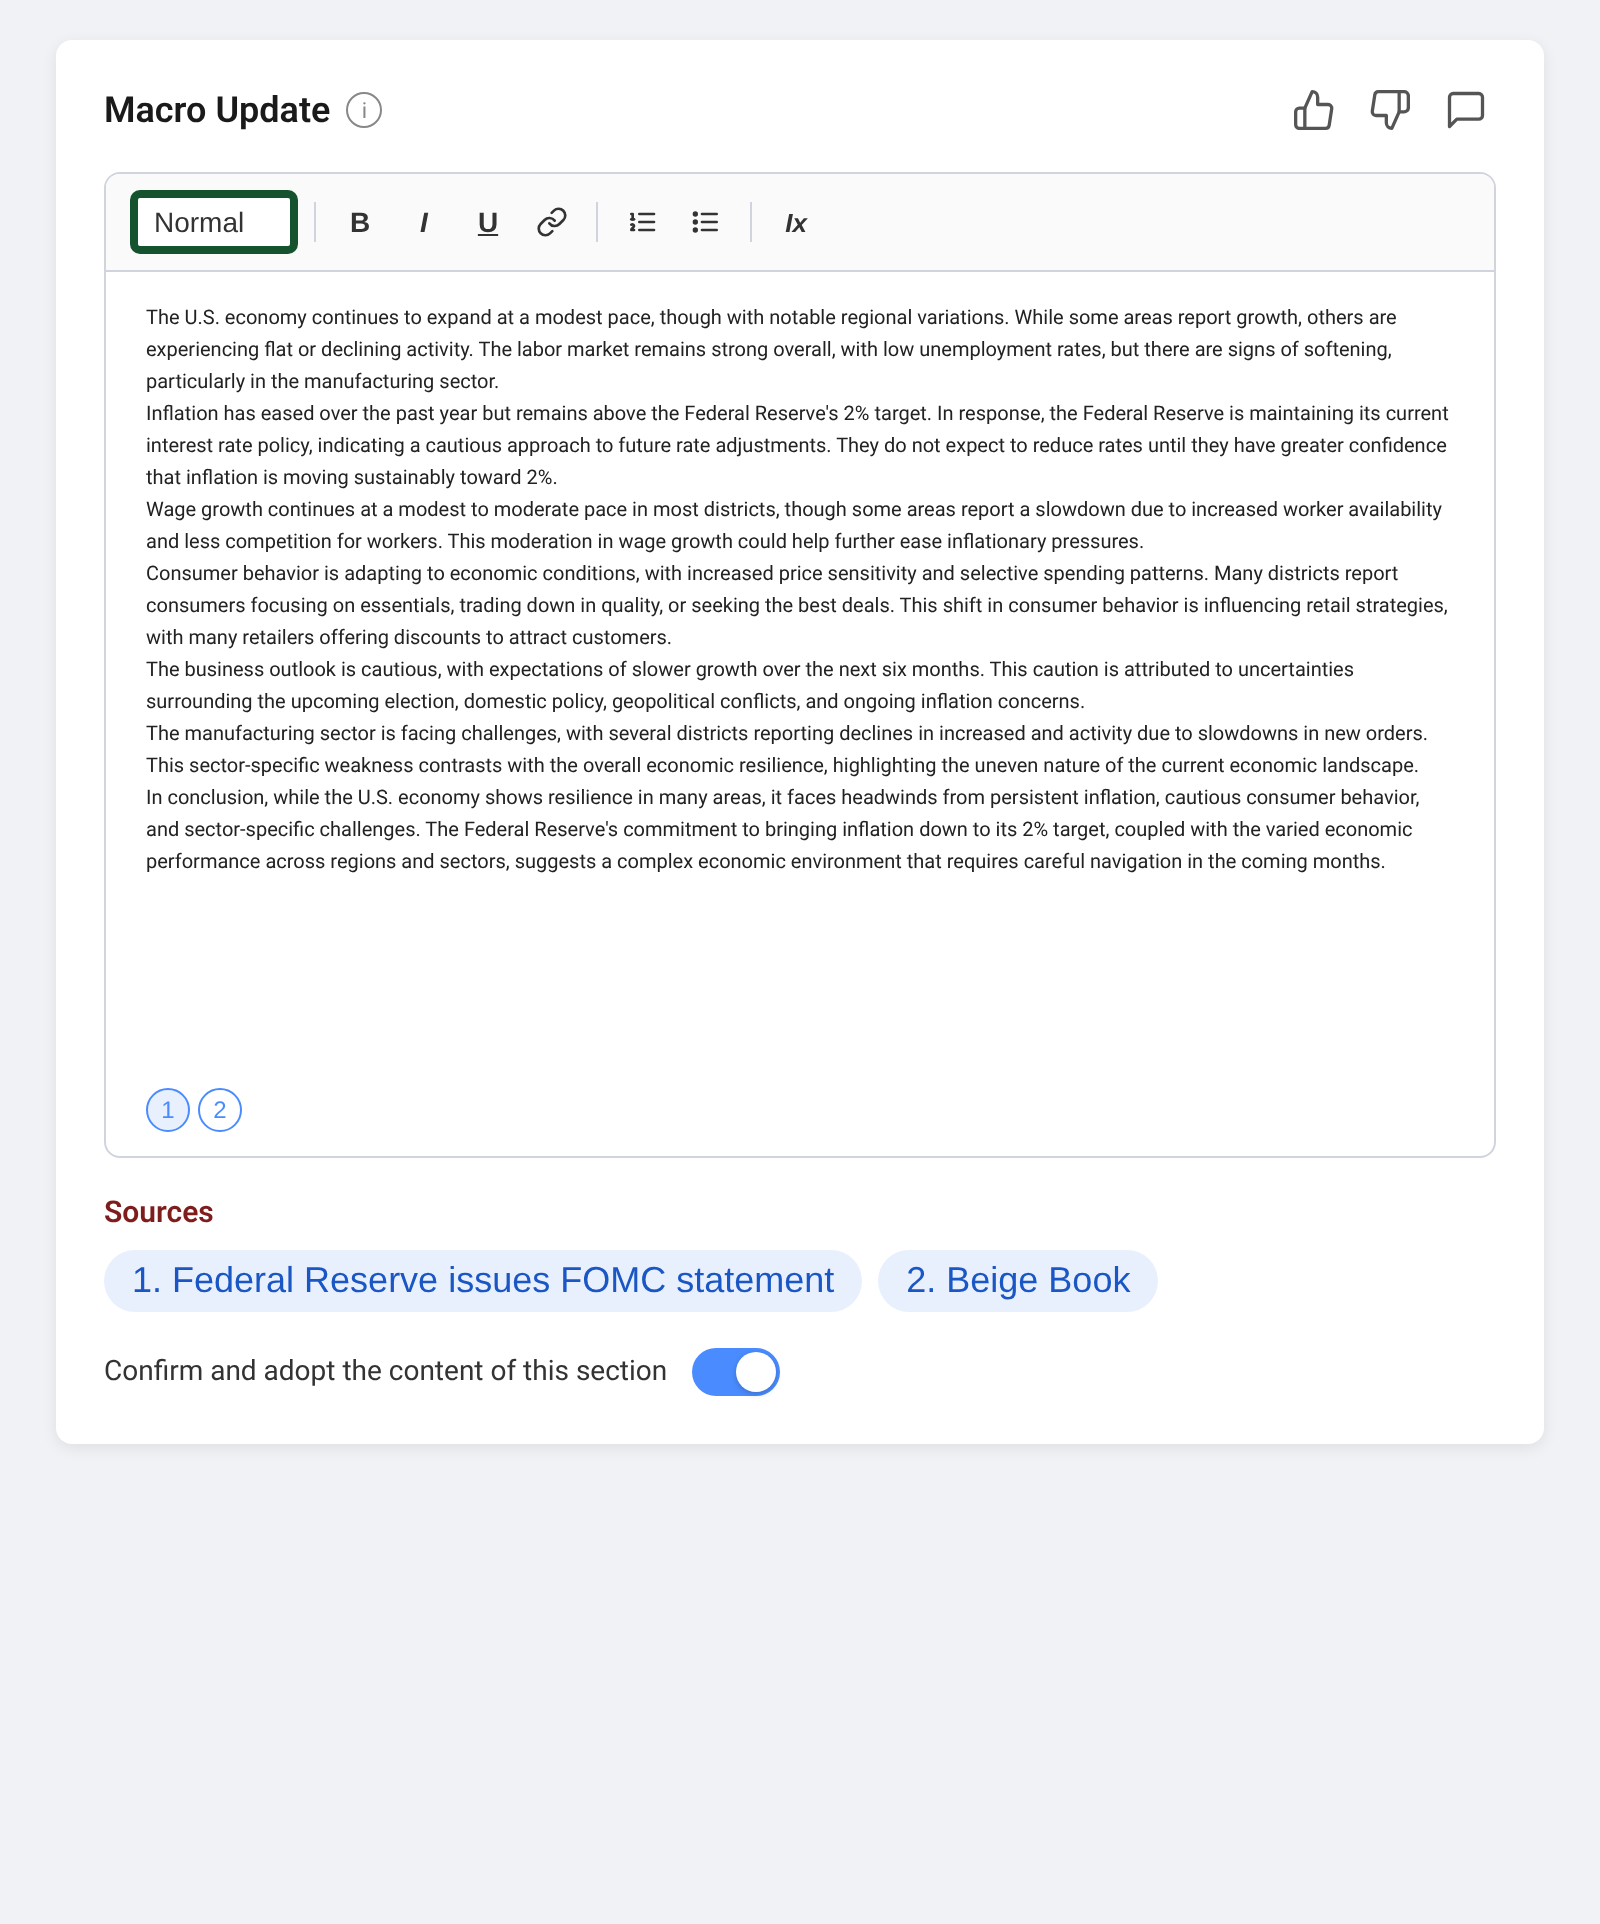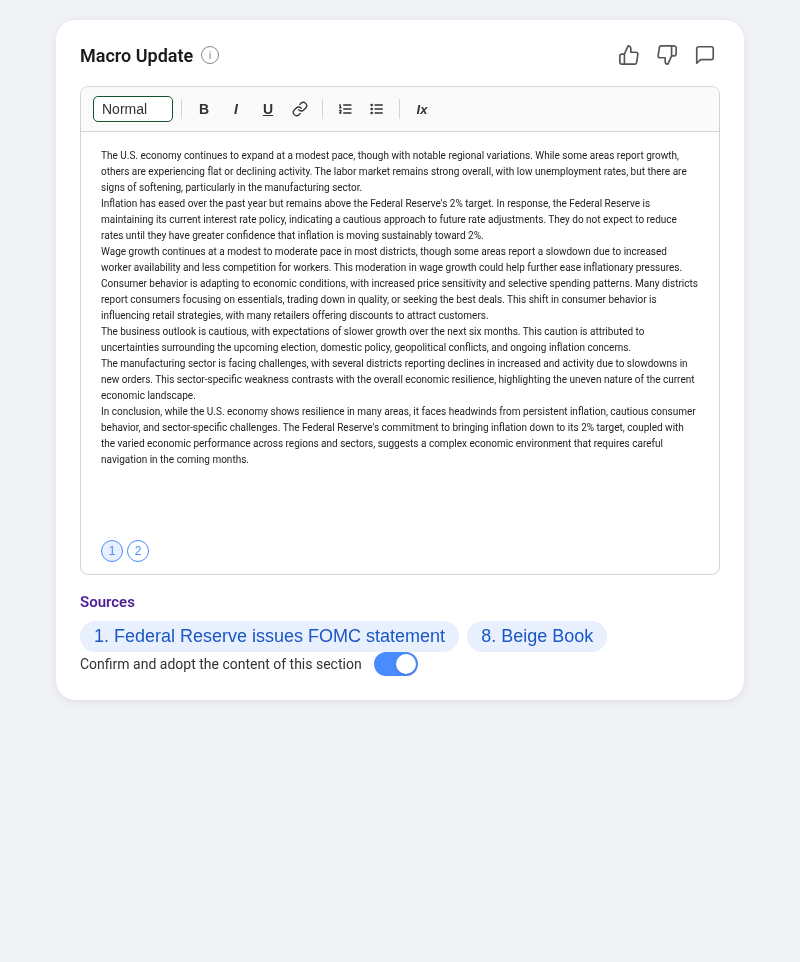--- a/index.html
+++ b/index.html
@@ -13,22 +13,22 @@
       background: #f0f2f5;
       display: flex;
       justify-content: center;
       align-items: flex-start;
       min-height: 100vh;
       padding: 20px;
     }
 
     .card {
       background: #ffffff;
-      border-radius: 20px;
-      width: 688px;
+      border-radius: 8px;
+      width: 744px;
       padding: 20px 24px 24px 24px;
       box-shadow: 0 2px 8px rgba(0,0,0,0.08);
     }
 
     
     .card-header {
       display: flex;
       align-items: center;
       justify-content: space-between;
       margin-bottom: 16px;
@@ -96,21 +96,21 @@
       padding: 8px 12px;
       border-bottom: 1.5px solid #d0d5dd;
       background: #fafafa;
     }
 
     .toolbar-select {
       display: flex;
       align-items: center;
       gap: 4px;
       padding: 4px 8px;
-      border: 1px solid #14532d;
+      border: 4px solid #14532d;
       border-radius: 5px;
       background: white;
       font-size: 14px;
       color: #333;
       cursor: pointer;
       appearance: none;
       min-width: 80px;
     }
 
     .toolbar-select-wrapper {
@@ -192,21 +192,21 @@
     }
 
     
     .sources-section {
       margin-top: 18px;
     }
 
     .sources-title {
       font-size: 15px;
       font-weight: 600;
-      color: #4c1d95;
+      color: #7f1d1d;
       margin-bottom: 10px;
     }
 
     .sources-list {
       display: flex;
       gap: 8px;
       flex-wrap: wrap;
     }
 
     .source-chip {
@@ -217,20 +217,21 @@
       font-size: 18px;
       cursor: pointer;
       border: none;
     }
 
     
     .confirm-section {
       display: flex;
       align-items: center;
       gap: 12px;
+      margin-top: 18px;
     }
 
     .confirm-label {
       font-size: 14px;
       color: #333;
     }
 
     
     .toggle {
       width: 44px;
@@ -350,21 +351,21 @@
       <button class="page-num active">1</button>
       <button class="page-num">2</button>
     </div>
 
   </div>
 
   <div class="sources-section">
     <div class="sources-title">Sources</div>
     <div class="sources-list">
       <button class="source-chip">1. Federal Reserve issues FOMC statement</button>
-      <button class="source-chip">8. Beige Book</button>
+      <button class="source-chip">2. Beige Book</button>
     </div>
   </div>
 
   <div class="confirm-section">
     <span class="confirm-label">Confirm and adopt the content of this section</span>
     <button class="toggle" title="Toggle confirm">
       <div class="toggle-knob"></div>
     </button>
   </div>
 

